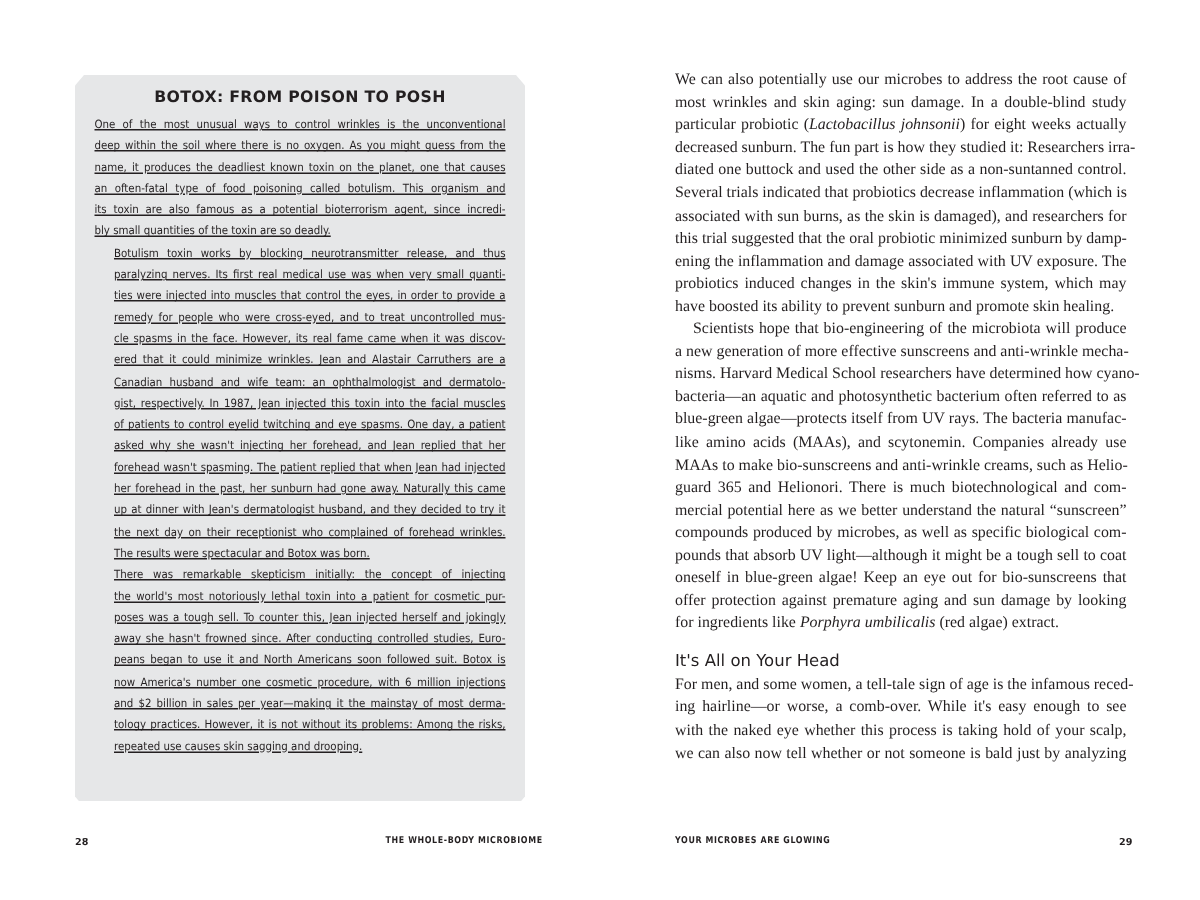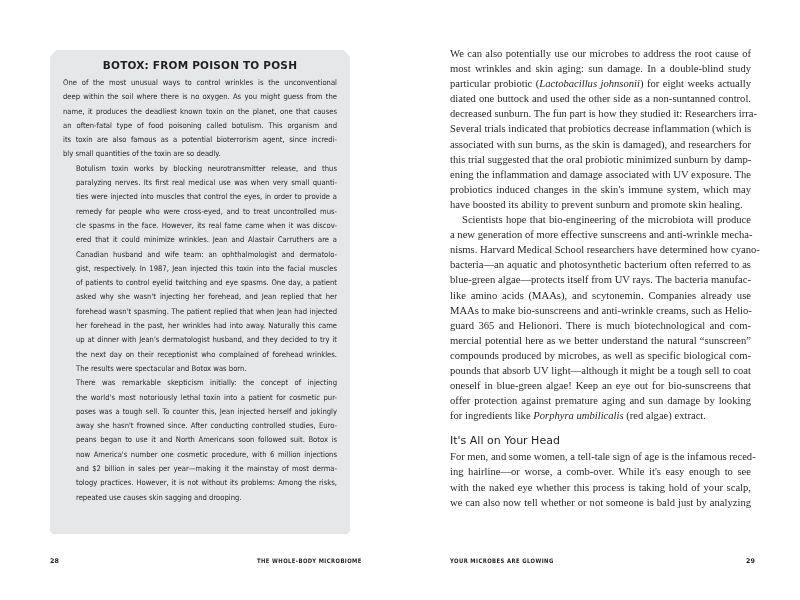--- a/index.html
+++ b/index.html
@@ -20,21 +20,21 @@
     font-size:10.5px; letter-spacing:0.2px; text-align:center;
     color:#231f20; margin:0 0 3px 0; line-height:16px;
   }
   .box-para {
     font-family:"DejaVu Sans Condensed","DejaVu Sans", sans-serif;
     font-stretch:condensed;
     font-size:7.6px; line-height:14.3px; color:#231f20;
     text-align:justify; margin:0;
   }
   .box-para.indent { text-indent:13px; }
-  .box-para .line { display:block; text-align:justify; text-align-last:justify; white-space:nowrap; }
+  .box-para .line { display:block; text-align:justify; text-align-last:justify; white-space:nowrap;text-decoration:underline; }
   .box-para .line.last { text-align-last:left; }
 
   .running-footer {
     position:absolute; top:557px;
     font-family:"DejaVu Sans", sans-serif; font-weight:bold;
     font-size:6.2px; letter-spacing:0.5px; color:#231f20;
     transform:scaleX(0.85); transform-origin:left center;
   }
   .folio { position:absolute; top:557px; font-family:"DejaVu Sans", sans-serif; font-weight:bold; font-size:6.4px; color:#231f20; }
 
@@ -72,21 +72,21 @@
           <span class="line">paralyzing nerves. Its first real medical use was when very small quanti-</span>
           <span class="line">ties were injected into muscles that control the eyes, in order to provide a</span>
           <span class="line">remedy for people who were cross-eyed, and to treat uncontrolled mus-</span>
           <span class="line">cle spasms in the face. However, its real fame came when it was discov-</span>
           <span class="line">ered that it could minimize wrinkles. Jean and Alastair Carruthers are a</span>
           <span class="line">Canadian husband and wife team: an ophthalmologist and dermatolo-</span>
           <span class="line">gist, respectively. In 1987, Jean injected this toxin into the facial muscles</span>
           <span class="line">of patients to control eyelid twitching and eye spasms. One day, a patient</span>
           <span class="line">asked why she wasn't injecting her forehead, and Jean replied that her</span>
           <span class="line">forehead wasn't spasming. The patient replied that when Jean had injected</span>
-          <span class="line">her forehead in the past, her wrinkles had into away. Naturally this came</span>
+          <span class="line">her forehead in the past, her sunburn had gone away. Naturally this came</span>
           <span class="line">up at dinner with Jean's dermatologist husband, and they decided to try it</span>
           <span class="line">the next day on their receptionist who complained of forehead wrinkles.</span>
           <span class="line last">The results were spectacular and Botox was born.</span>
         </p>
         <p class="box-para indent">
           <span class="line first" style="text-indent: 13px;">There was remarkable skepticism initially: the concept of injecting</span>
           <span class="line">the world's most notoriously lethal toxin into a patient for cosmetic pur-</span>
           <span class="line">poses was a tough sell. To counter this, Jean injected herself and jokingly</span>
           <span class="line">away she hasn't frowned since. After conducting controlled studies, Euro-</span>
           <span class="line">peans began to use it and North Americans soon followed suit. Botox is</span>
@@ -101,22 +101,22 @@
   <div class="running-footer" style="left:257px;">THE WHOLE-BODY MICROBIOME</div>
 </div>
 
 <div class="page page-right">
   <div class="right-text">
     <div id="right-paras">
         <p class="body-para">
           <span class="line first">We can also potentially use our microbes to address the root cause of</span>
           <span class="line">most wrinkles and skin aging: sun damage. In a double-blind study</span>
           <span class="line">particular probiotic (<i>Lactobacillus johnsonii</i>) for eight weeks actually</span>
+          <span class="line">decreased sunburn. The fun part is how they studied it: Researchers irra-</span>
           <span class="line">diated one buttock and used the other side as a non-suntanned control.</span>
-          <span class="line">decreased sunburn. The fun part is how they studied it: Researchers irra-</span>
           <span class="line">Several trials indicated that probiotics decrease inflammation (which is</span>
           <span class="line">associated with sun burns, as the skin is damaged), and researchers for</span>
           <span class="line">this trial suggested that the oral probiotic minimized sunburn by damp-</span>
           <span class="line">ening the inflammation and damage associated with UV exposure. The</span>
           <span class="line">probiotics induced changes in the skin's immune system, which may</span>
           <span class="line last">have boosted its ability to prevent sunburn and promote skin healing.</span>
         </p>
         <p class="body-para indent">
           <span class="line first">Scientists hope that bio-engineering of the microbiota will produce</span>
           <span class="line">a new generation of more effective sunscreens and anti-wrinkle mecha-</span>

